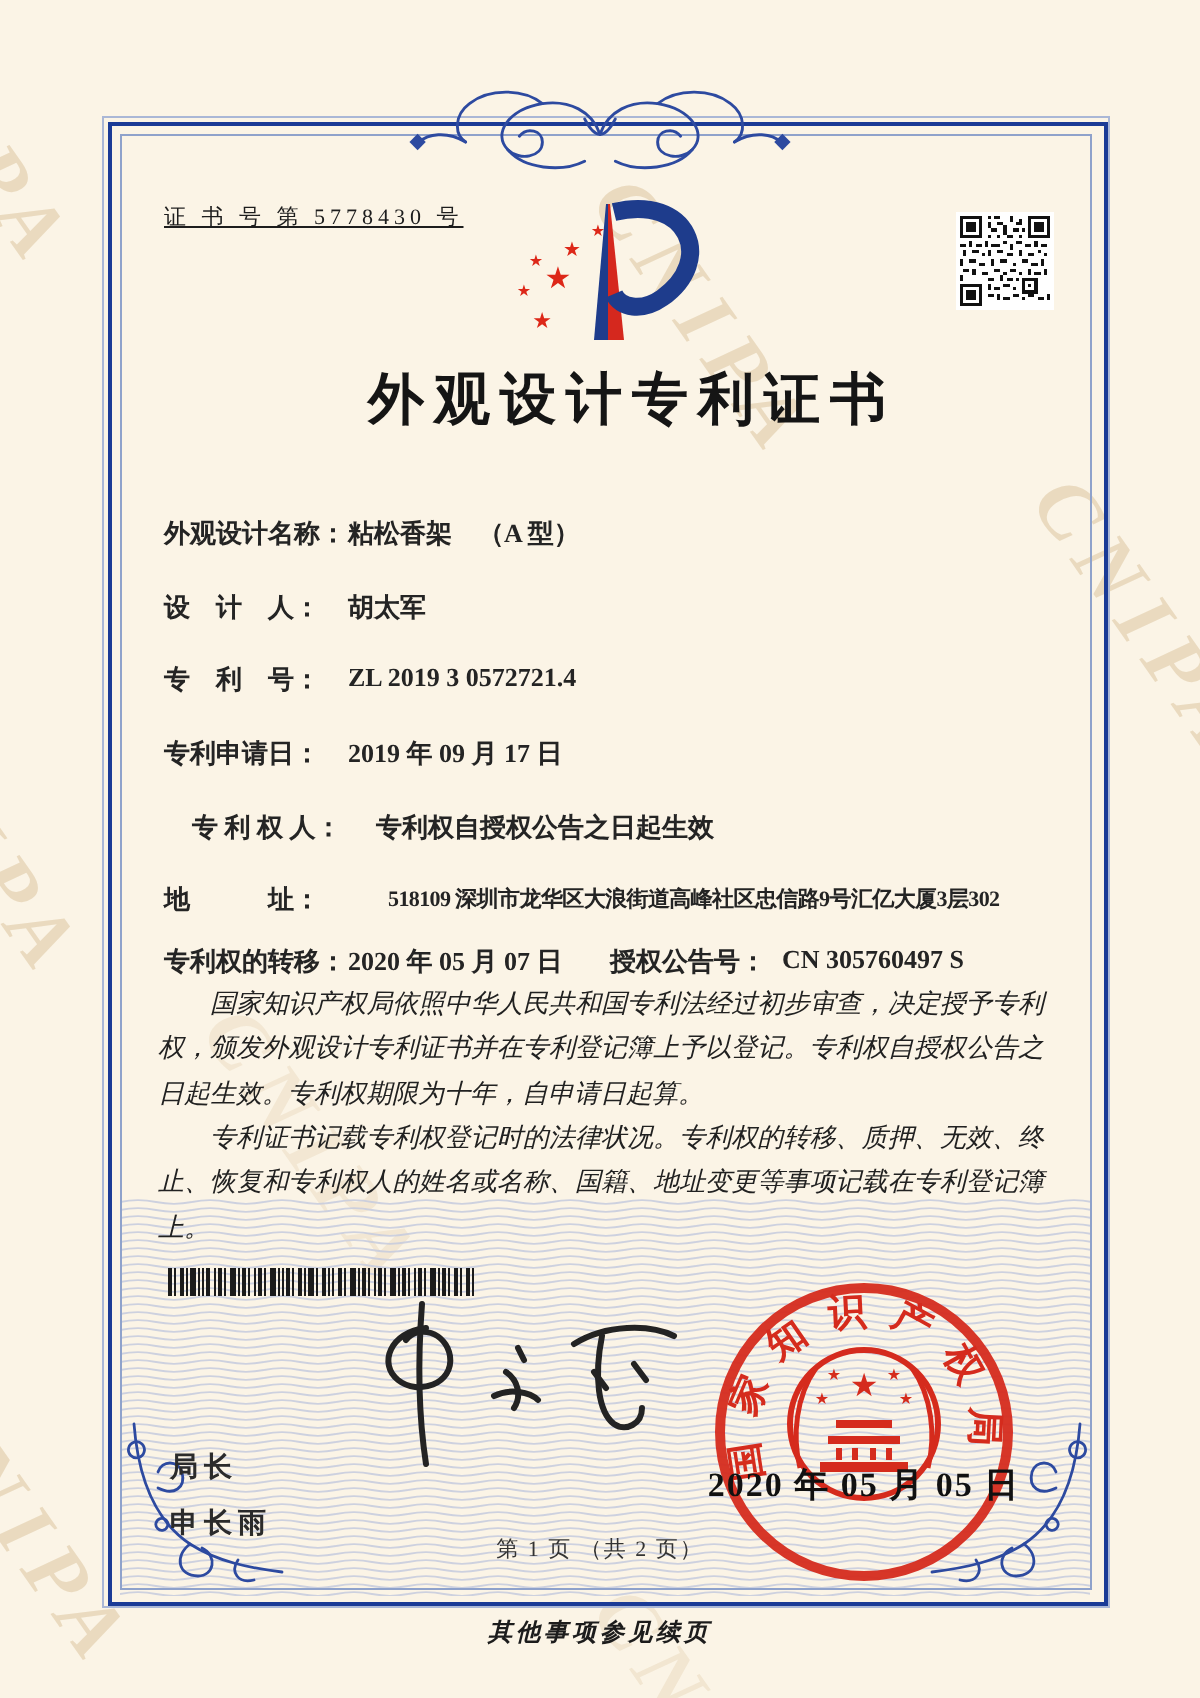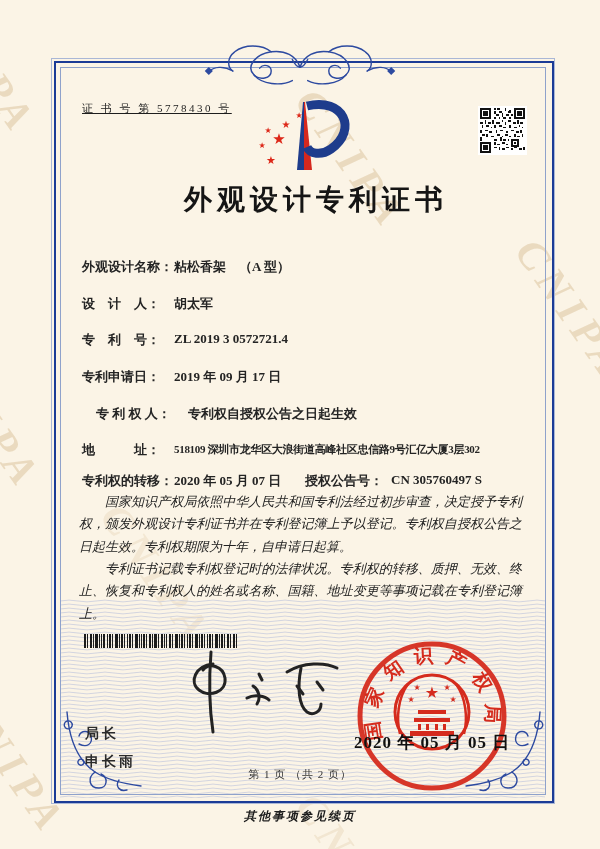--- a/index.html
+++ b/index.html
@@ -187,21 +187,21 @@
     <span class="field-value">ZL 2019 3 0572721.4</span>
   </div>
   <div class="field-row" style="top:368px;">
     <span class="field-label">专利申请日：</span>
     <span class="field-value">2019 年 09 月 17 日</span>
   </div>
   <div class="field-row" style="top:405px;margin-left:14px;">
     <span class="field-label">专 利 权 人：</span>
     <span class="field-value">专利权自授权公告之日起生效</span>
   </div>
-  <div class="field-row addr" style="top:441px;">
+  <div class="field-row addr" style="top:441px;gap:20px;">
     <span class="field-label">地　　　址：</span>
     <span class="field-value">518109 深圳市龙华区大浪街道高峰社区忠信路9号汇亿大厦3层302</span>
   </div>
   <div class="field-row" style="top:472px;position:absolute;">
     <span class="field-label">专利权的转移：</span>
     <span class="field-value">2020 年 05 月 07 日</span>
     <span class="pair2">
       <span class="field-label">授权公告号：</span>
       <span class="field-value">CN 305760497 S</span>
     </span>

